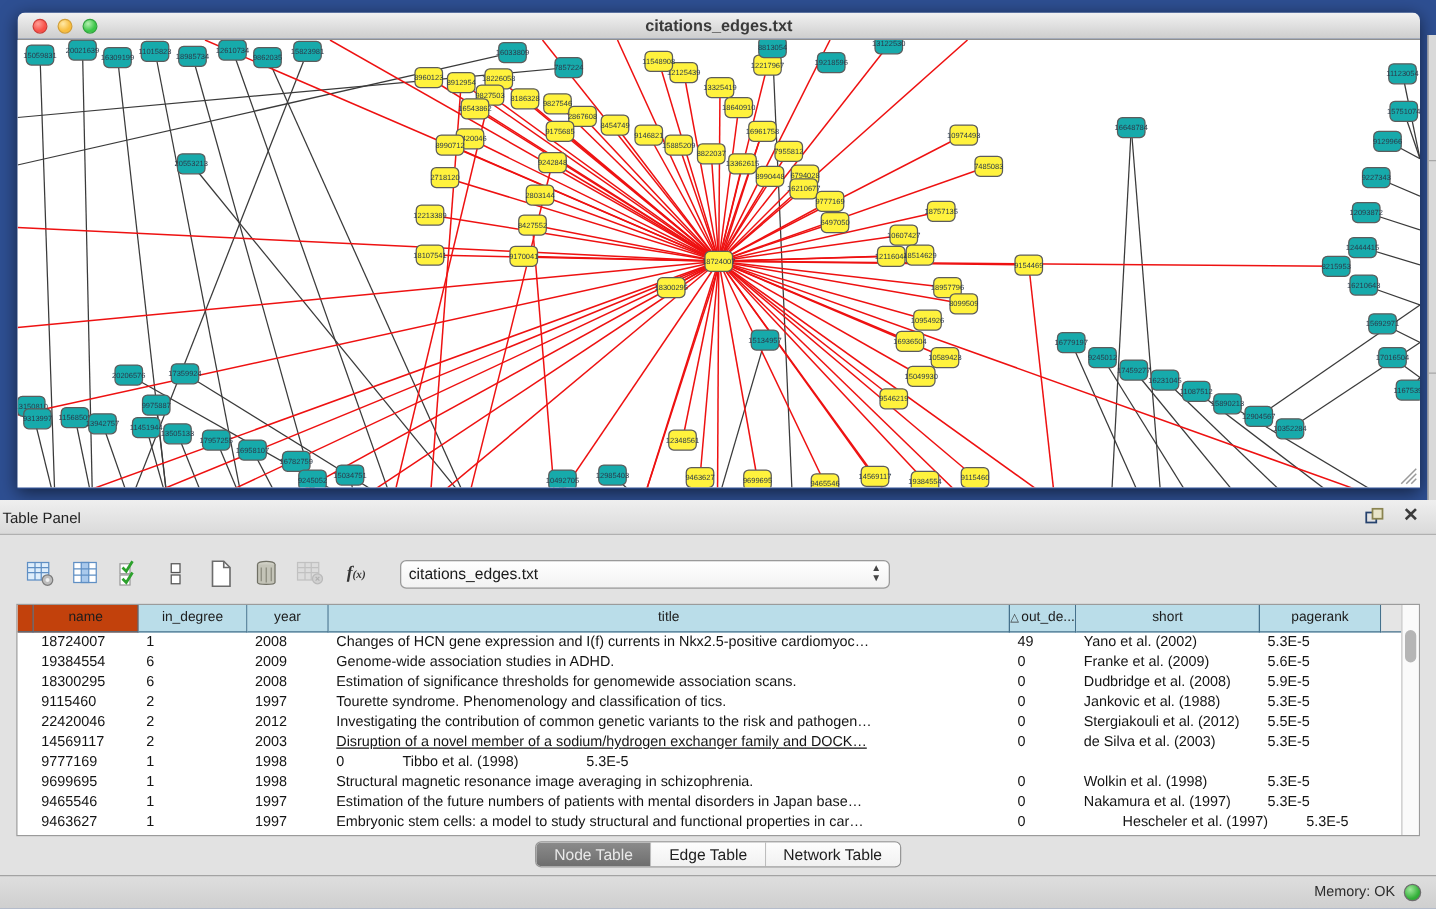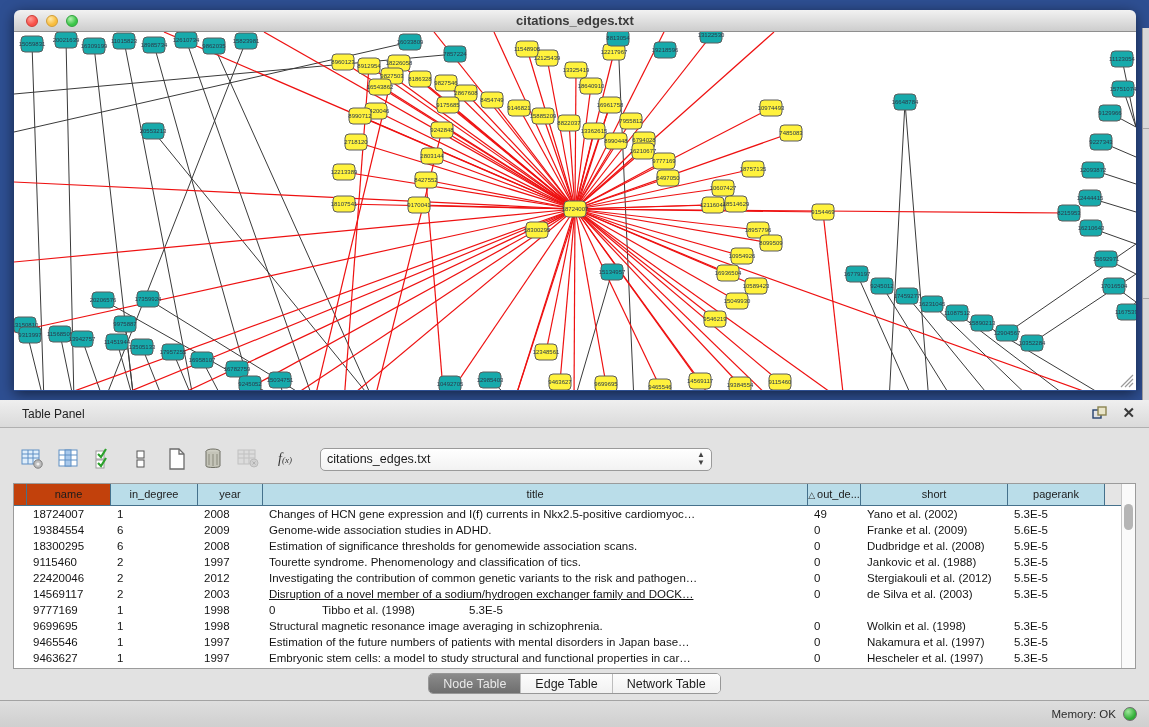--- a/index.html
+++ b/index.html
@@ -23,28 +23,28 @@
   .resize-grip { position:absolute; right:2px; bottom:2px; }
 
   
   .bg-sliver { position:absolute; right:0; top:28px; width:7px; height:372px; background:#d9d9d9; border-left:1px solid #9a9a9a; }
   .bg-sliver .sep { position:absolute; left:0; width:100%; height:1px; background:#a7a7a7; }
 
   
   .table-panel { position:absolute; left:0; top:400px; width:1149px; height:327px; background:#e2e2e2; }
   .panel-header { position:relative; height:28px; background:linear-gradient(#efefef,#dadada);
                   border-bottom:1px solid #b0b0b0; display:flex; align-items:center; }
-  .panel-title { font-size:12px; color:#222; padding-left:22px; }
+  .panel-title { font-size:12px; color:#222; padding-left:2px; }
   .panel-header-icons { position:absolute; right:14px; top:6px; display:flex; gap:14px; align-items:center; }
   .icon-btn { background:none; border:none; cursor:default; padding:0; line-height:0; }
   .close-x { font-size:15px; font-weight:bold; color:#3a3a3a; line-height:14px; }
 
   .toolbar { position:absolute; left:0; top:40px; height:38px; display:flex; align-items:center; padding-left:18px; }
   .tool { width:30px; height:28px; margin-right:6px; display:flex; align-items:center; justify-content:center; background:none; border:none; }
-  .fx-label { font-size:14px; font-style:italic; color:#333; font-family:"Liberation Serif", serif; font-weight:normal; }
+  .fx-label { font-size:14px; font-style:italic; color:#333; font-family:"Liberation Serif", serif; font-weight:bold; }
   .fx-label small { font-size:9px; font-style:italic; }
   .combo { margin-left:14px; width:392px; height:23px; background:linear-gradient(#ffffff,#f2f2f2);
            border:1px solid #9a9a9a; border-radius:5px; display:flex; align-items:center; padding:0 6px;
            font-size:12.5px; color:#1a1a1a; position:relative; }
   .combo .arrows { position:absolute; right:6px; top:2px; display:flex; flex-direction:column; line-height:8px; font-size:8px; color:#444; }
 
   .table-wrap { position:absolute; left:13px; top:83px; width:1123px; height:186px;
                 background:#ffffff; border:1px solid #9b9b9b; overflow:hidden; }
   .thead { display:flex; height:22px; }
   .th { font-size:11px; color:#1c1c1c; text-align:center; line-height:21px;
@@ -863,21 +863,21 @@
             <div class="td" style="width: 147px;">Nakamura et al. (1997)</div>
             <div class="td" style="width: 97px;">5.3E-5</div>
           </div>
           <div class="trow">
             <div class="td" style="width: 13px;"></div>
             <div class="td" style="width: 84px;">9463627</div>
             <div class="td" style="width: 87px;">1</div>
             <div class="td" style="width: 65px;">1997</div>
             <div class="td" style="width: 545px;">Embryonic stem cells: a model to study structural and functional properties in car…</div>
             <div class="td" style="width: 53px;">0</div>
-            <div class="td" style="width: 147px;">Hescheler et al. (1997)</div>
+            <div class="td" style="width: 147px; margin-left: 31px;">Hescheler et al. (1997)</div>
             <div class="td" style="width: 97px;">5.3E-5</div>
           </div>
         </div>
       <div class="vscroll">
         <div class="vthumb"></div>
       </div>
     </div>
 
     <div class="tabbar">
       <div class="seg-group" id="tabgroup">

